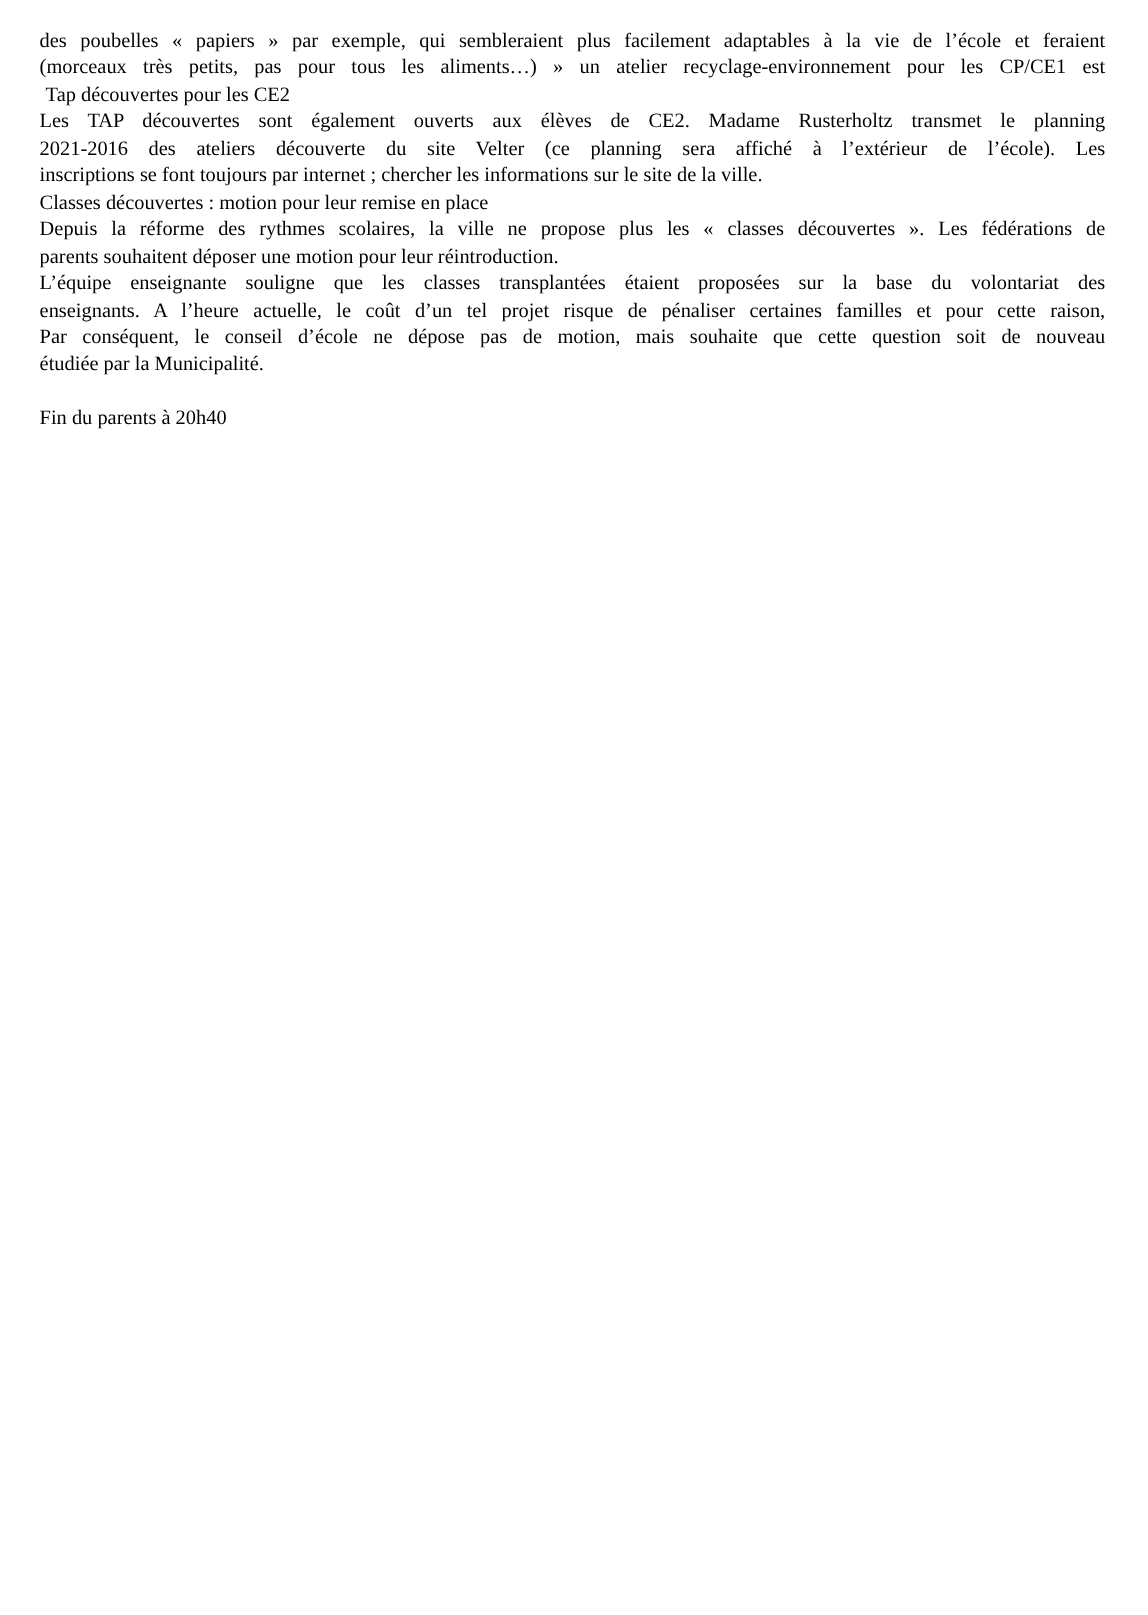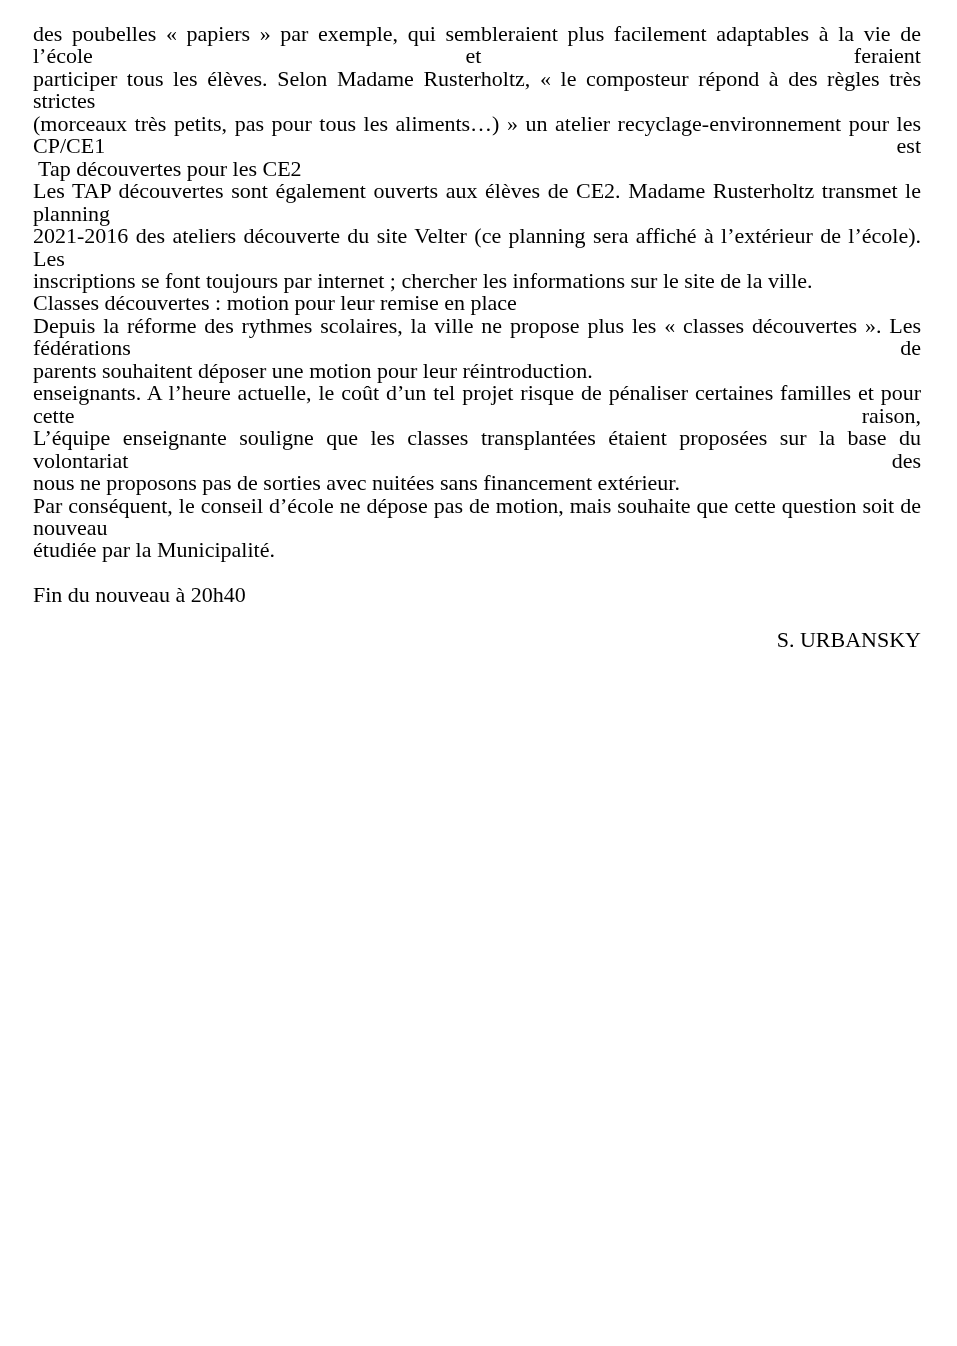--- a/index.html
+++ b/index.html
@@ -13,21 +13,21 @@
     overflow: hidden;
   }
   .page {
     box-sizing: border-box;
     width: 957px;
     height: 1346px;
     padding: 23px 36px 0 33px;
     background: #ffffff;
     color: #000000;
     font-family: "Liberation Serif", "DejaVu Serif", serif;
-    font-size: 22px;
+    font-size: 17px;
     line-height: 22.45px;
   }
   .line {
     min-height: 22.45px;
     white-space: normal;
   }
   .align-justify {
     text-align: justify;
     text-align-last: justify;
   }
@@ -42,34 +42,31 @@
   .indent {
     padding-left: 5px;
   }
 </style>
 </head>
 <body>
 
 <div class="page">
   <div id="doc-body">
       <div class="line align-justify">des poubelles « papiers » par exemple, qui sembleraient plus facilement adaptables à la vie de l’école et feraient</div>
-      <div class="line align-justify">participer tous les élèves. Selon Madame Rusterholtz, « le composteur répond à des règles très strictes</div>
       <div class="line align-justify">(morceaux très petits, pas pour tous les aliments…) » un atelier recyclage-environnement pour les CP/CE1 est</div>
       <div class="line align-left italic indent">Tap découvertes pour les CE2</div>
       <div class="line align-justify">Les TAP découvertes sont également ouverts aux élèves de CE2. Madame Rusterholtz transmet le planning</div>
       <div class="line align-justify">2021-2016 des ateliers découverte du site Velter (ce planning sera affiché à l’extérieur de l’école). Les</div>
       <div class="line align-left">inscriptions se font toujours par internet ; chercher les informations sur le site de la ville.</div>
       <div class="line align-left italic">Classes découvertes : motion pour leur remise en place</div>
       <div class="line align-justify">Depuis la réforme des rythmes scolaires, la ville ne propose plus les « classes découvertes ». Les fédérations de</div>
       <div class="line align-left">parents souhaitent déposer une motion pour leur réintroduction.</div>
+      <div class="line align-justify">L’équipe enseignante souligne que les classes transplantées étaient proposées sur la base du volontariat des</div>
       <div class="line align-justify">enseignants. A l’heure actuelle, le coût d’un tel projet risque de pénaliser certaines familles et pour cette raison,</div>
-      <div class="line align-justify">L’équipe enseignante souligne que les classes transplantées étaient proposées sur la base du volontariat des</div>
-      <div class="line align-left">nous ne proposons pas de sorties avec nuitées sans financement extérieur.</div>
       <div class="line align-justify">Par conséquent, le conseil d’école ne dépose pas de motion, mais souhaite que cette question soit de nouveau</div>
       <div class="line align-left">étudiée par la Municipalité.</div>
       <div class="line align-left"></div>
-      <div class="line align-left">Fin du nouveau à 20h40</div>
+      <div class="line align-left">Fin du parents à 20h40</div>
       <div class="line align-left"></div>
-      <div class="line align-right">S. URBANSKY</div>
       <div class="line align-left"></div>
       <div class="line align-left"></div>
     </div>
 </div>
 
 </body></html>

